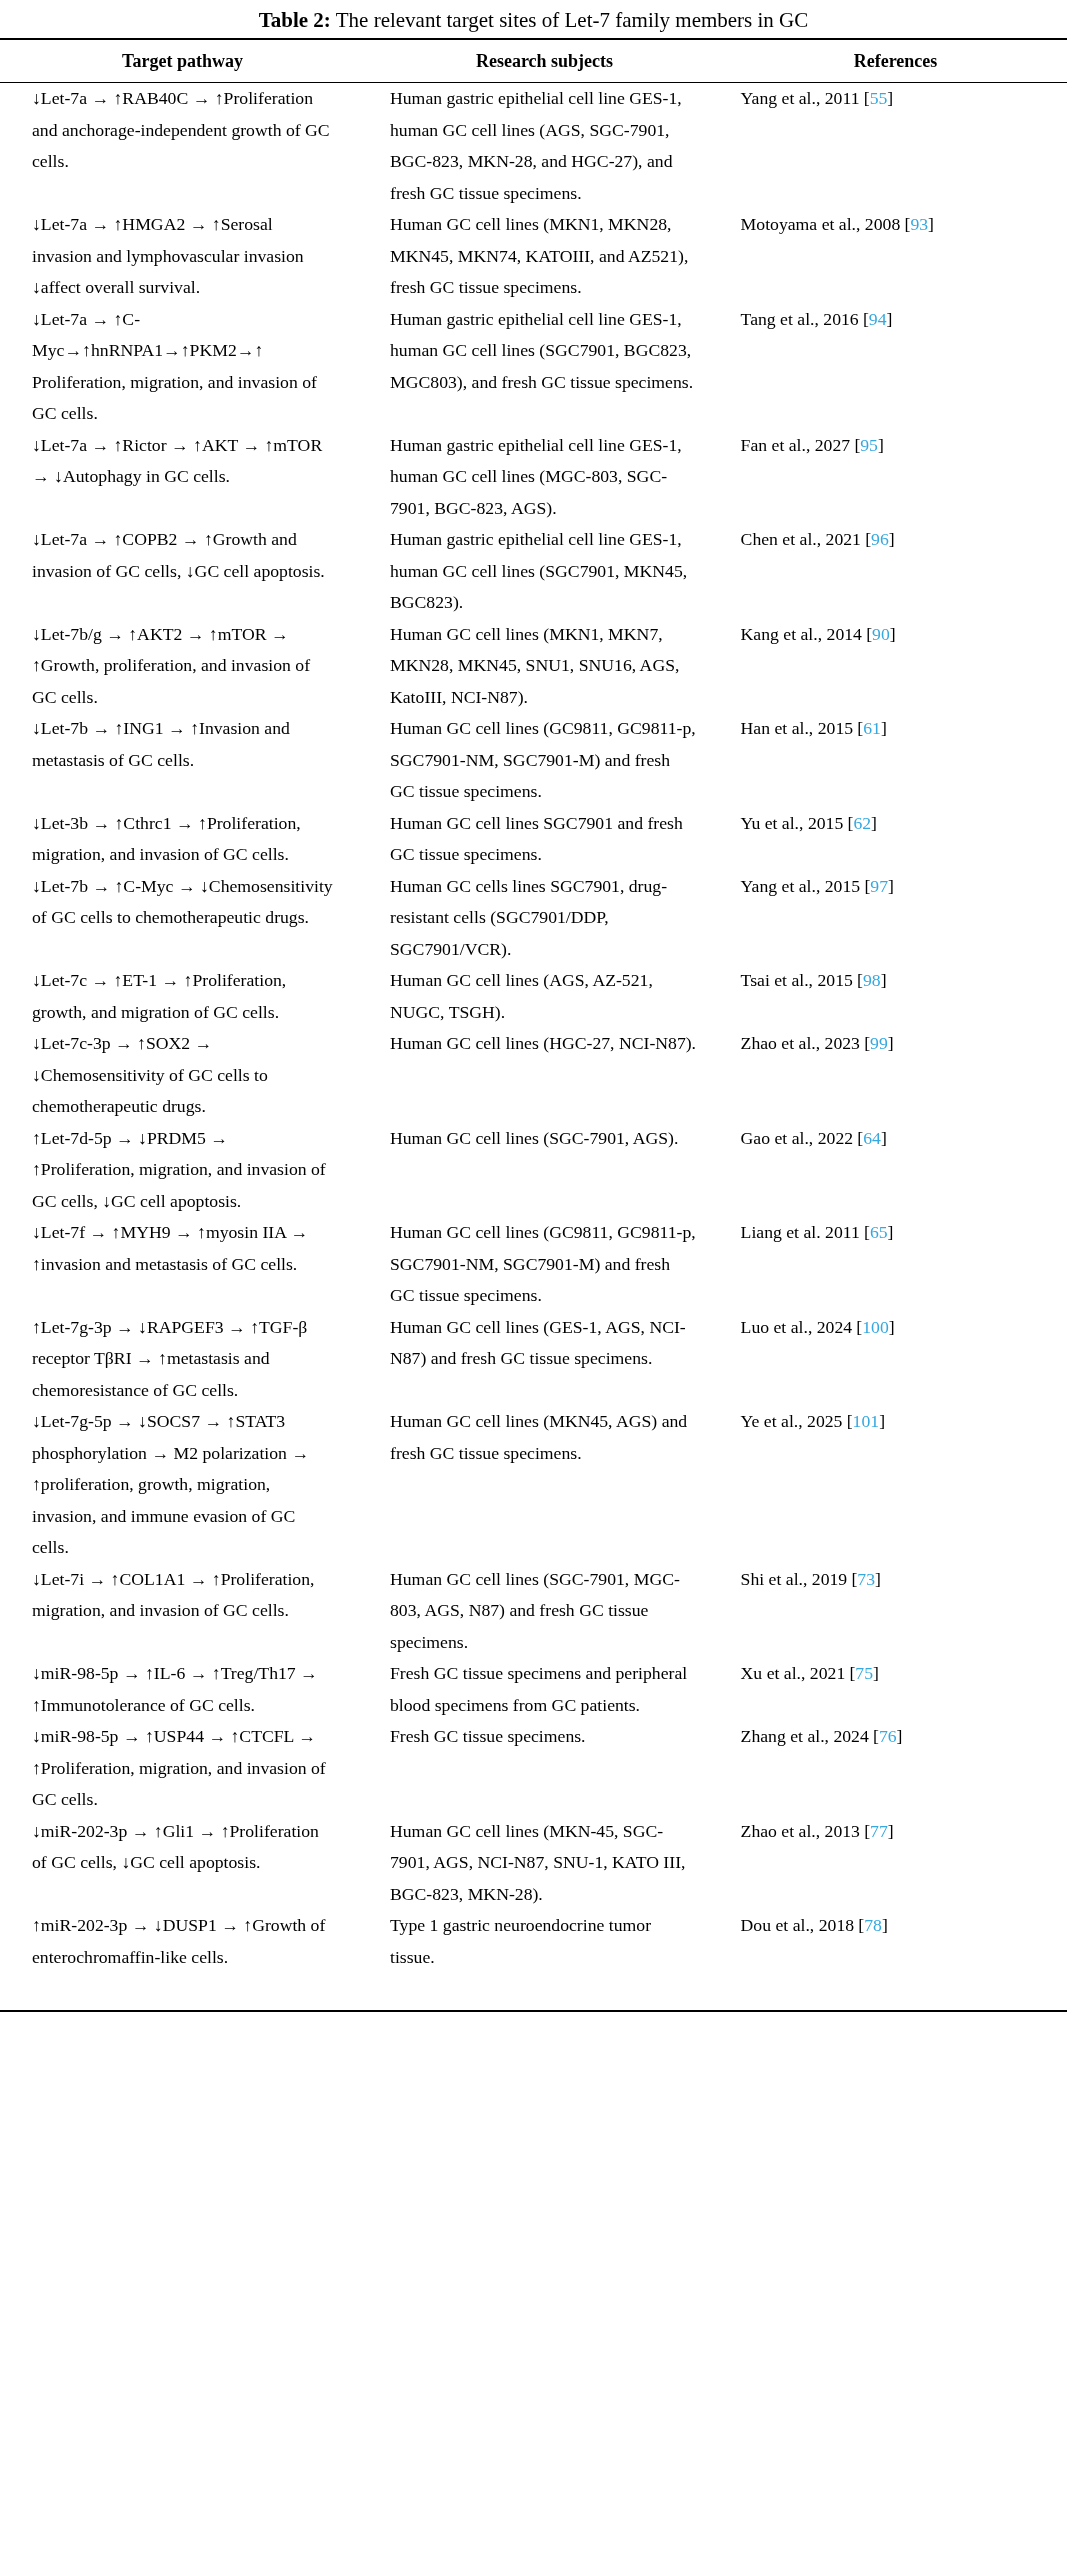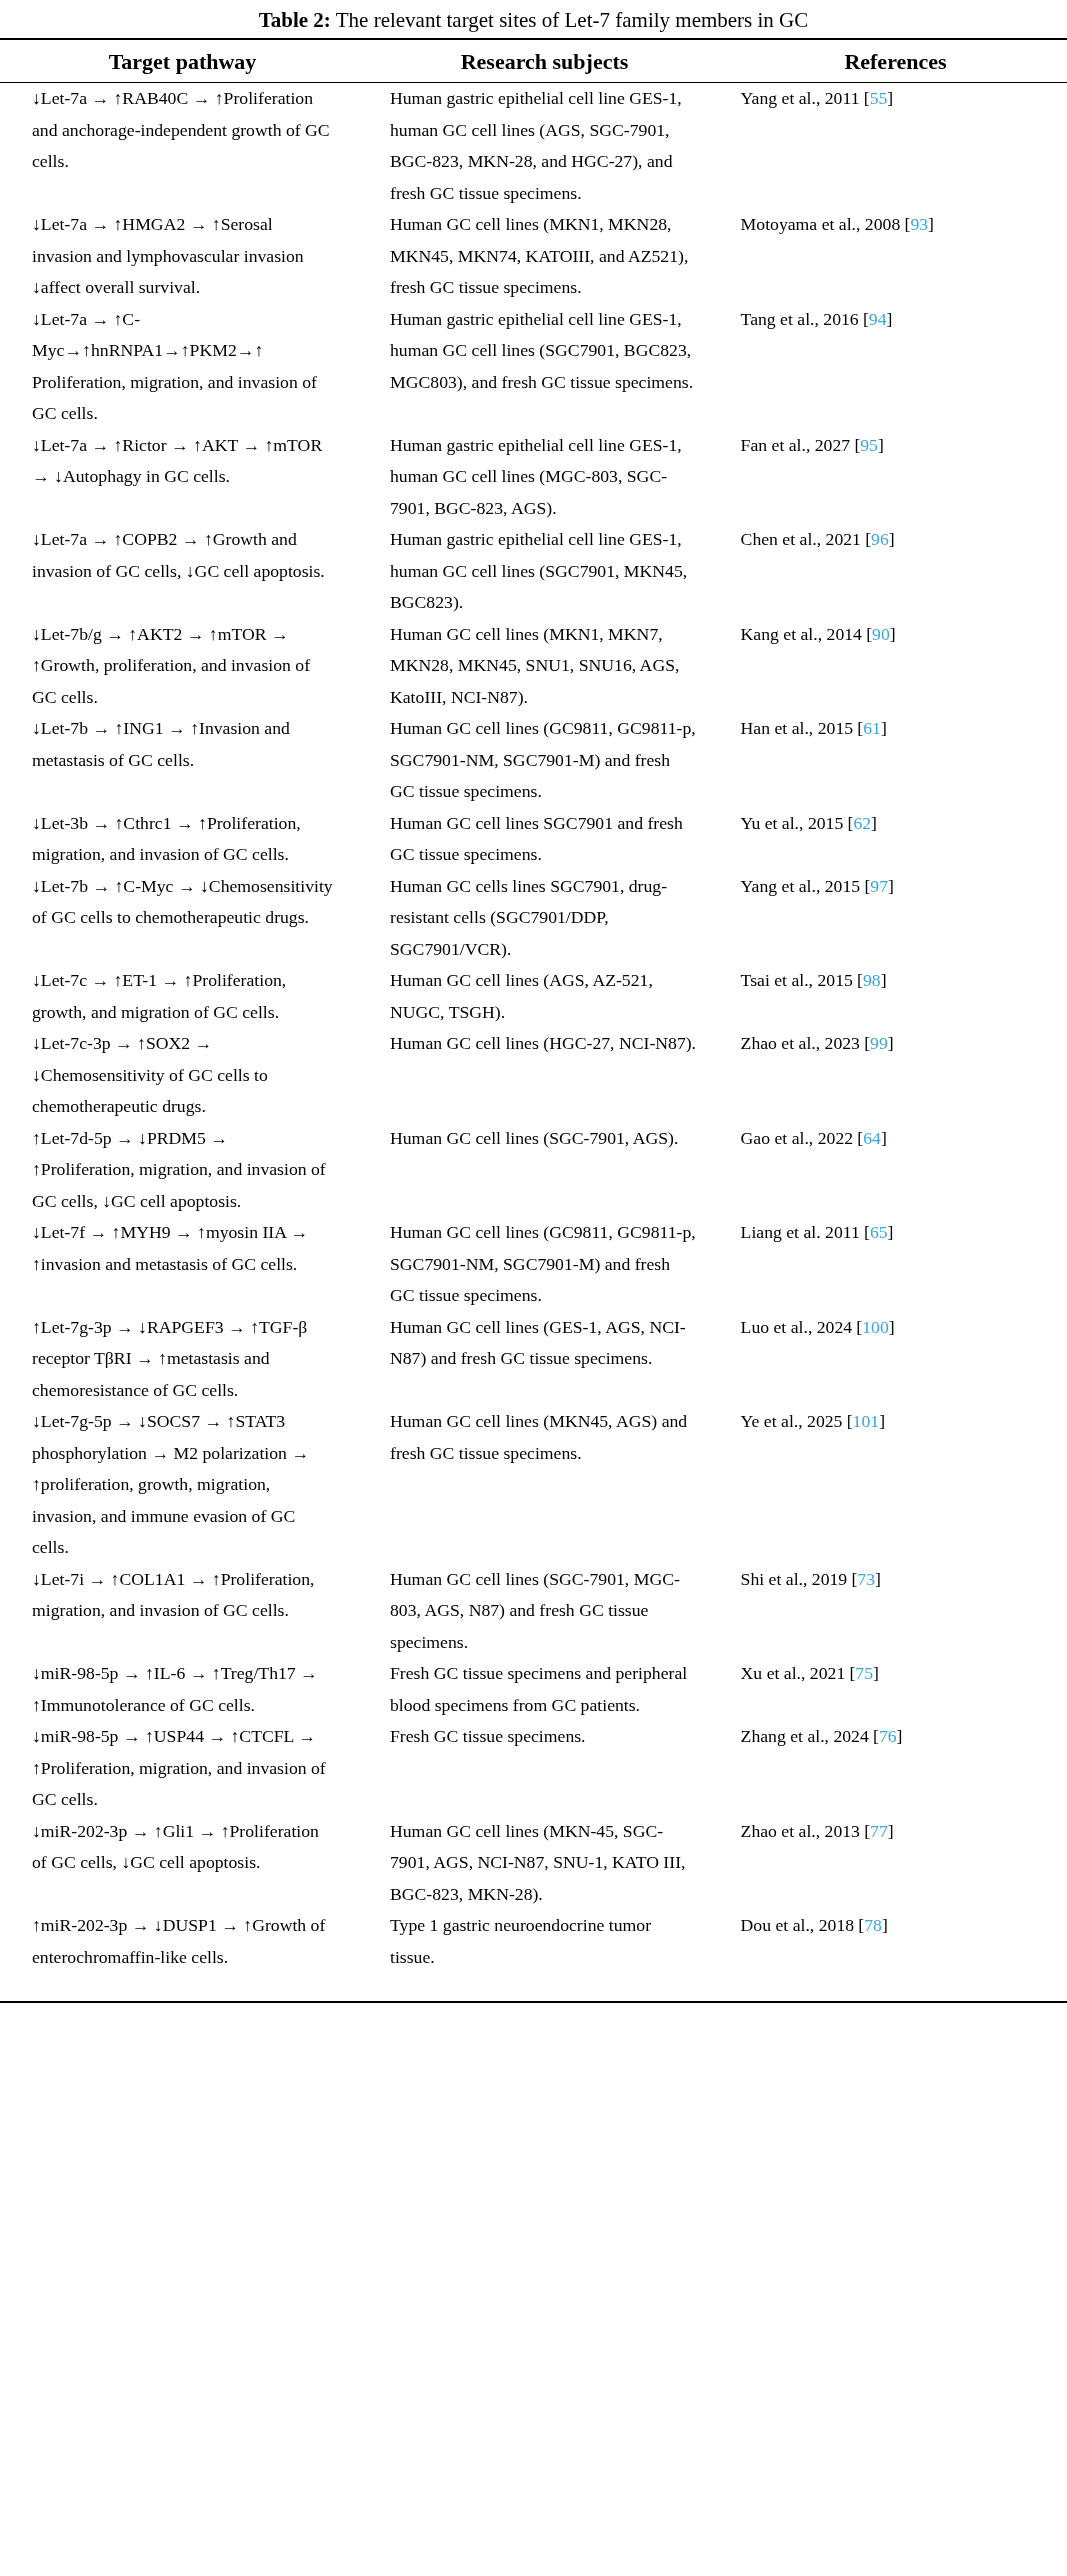--- a/index.html
+++ b/index.html
@@ -25,37 +25,37 @@
   table.paper-table {
     width: 1067px;
     table-layout: fixed;
     border-collapse: collapse;
     margin-top: 6.6px;
     border-top: 2.2px solid #000;
     border-bottom: 2.2px solid #000;
   }
   thead th {
     font-weight: bold;
-    font-size: 22px;
+    font-size: 18px;
     line-height: 25.4px;
     padding: 8.3px 0;
     border-bottom: 1.7px solid #000;
     text-align: center;
     margin-left: 31px;
   }
   tbody td {
     vertical-align: top;
     text-align: left;
     line-height: 31.5px;
     padding: 0;
   }
   td.c1 { padding: 0 32px; }
   td.c2 { padding: 0 25px; }
   td.c3 { padding: 0 16.6px; }
-  tbody tr:last-child td { padding-bottom: 28px; }
+  tbody tr:last-child td { padding-bottom: 37px; }
 
   .cite-wrap { margin-left: 0.24em; white-space: nowrap; }
   .cite { color: var(--cite-color, #35a8e0); }
 </style>
 </head>
 <body style="color: rgb(0, 0, 0); background: rgb(255, 255, 255);">
 
 <div class="caption"><span class="bold">Table 2:</span><span> The relevant target sites of Let-7 family members in GC</span></div>
 
 <table class="paper-table">

